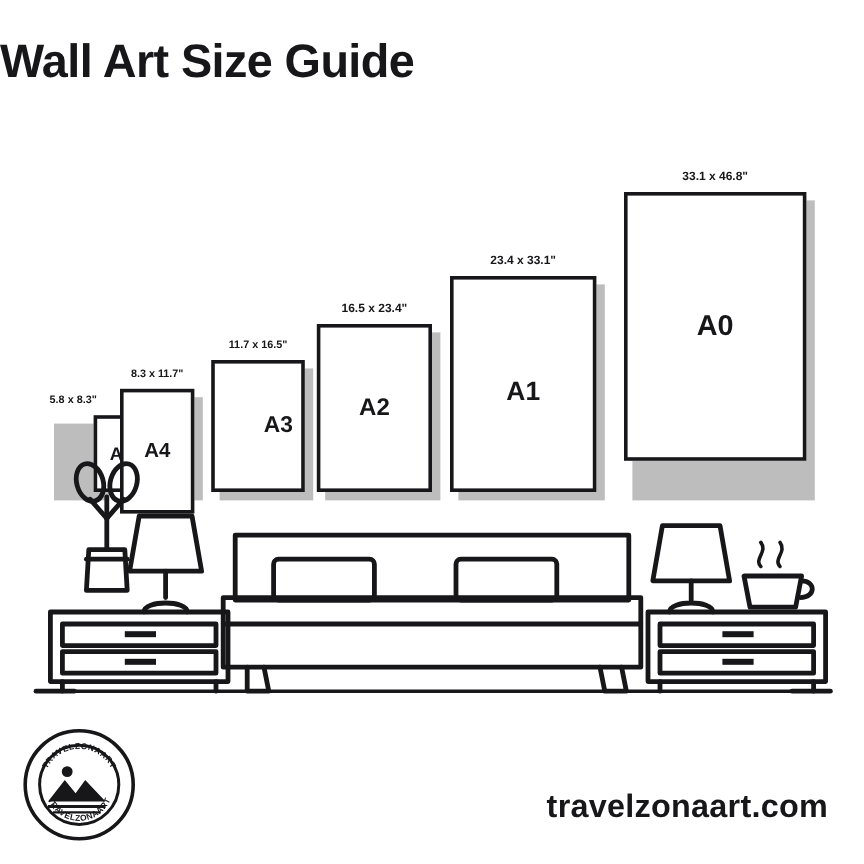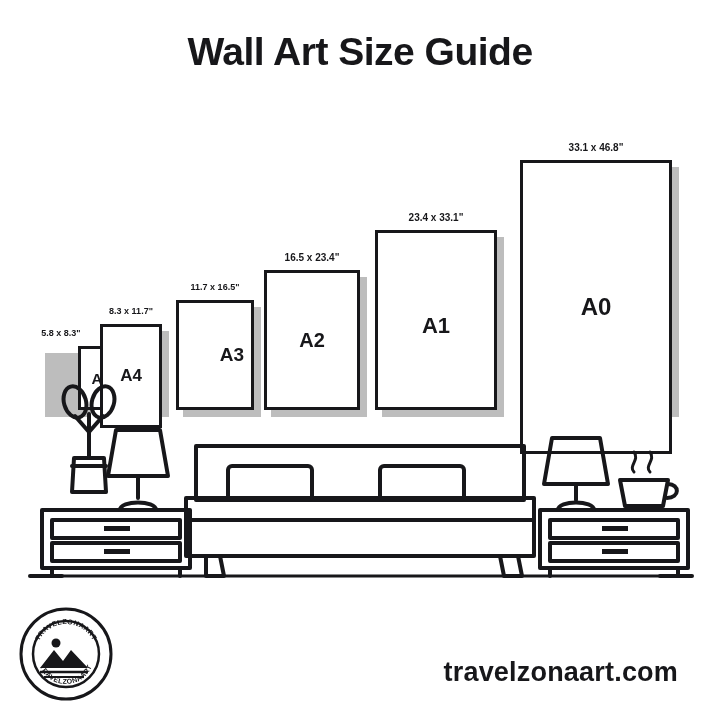--- a/index.html
+++ b/index.html
@@ -19,21 +19,20 @@
     position: relative;
     width: 720px;
     height: 720px;
   }
   
   #title {
     position: absolute;
     top: 30px;
     left: 0;
     width: 720px;
-    text-align: center;
     font-size: 39px;
     font-weight: bold;
     letter-spacing: -0.5px;
     color: #17171a;
   }
   
   #sizes {
     position: absolute;
     left: 0;
     top: 110px;
@@ -78,21 +77,21 @@
   #scene {
     position: absolute;
     left: 0;
     top: 380px;
     width: 720px;
     height: 220px;
   }
   
   #footer-url {
     position: absolute;
-    right: 42px;
+    right: 30px;
     bottom: 32px;
     font-size: 27px;
     font-weight: bold;
     color: #17171a;
     letter-spacing: 0.2px;
     margin-top: 26px;
   }
   #logo {
     position: absolute;
     left: 18px;
@@ -146,21 +145,21 @@
       <div class="size-group" style="left: 375px; width: 122px; height: 180px;">
         <div class="size-label" style="font-size: 10px; top: -18px;">23.4 x 33.1"</div>
         <div class="frame-shadow" style="width: 122px; height: 180px;"></div>
         <div class="frame" style="width: 122px; height: 180px;">
           <span class="frame-name" style="font-size: 22px; margin-top: 11px;">A1</span>
         </div>
       </div>
       <div class="size-group" style="left: 520px; width: 152px; height: 250px;">
         <div class="size-label" style="font-size: 10px; top: -18px;">33.1 x 46.8"</div>
         <div class="frame-shadow" style="width: 152px; height: 250px;"></div>
-        <div class="frame" style="width: 152px; height: 294px;">
+        <div class="frame" style="width: 152px; height: 224px;">
           <span class="frame-name" style="font-size: 24px;">A0</span>
         </div>
       </div>
     </div>
 
   <div id="scene">
     <svg width="720" height="220" viewBox="0 0 720 220">
       <g fill="none" stroke="#17171a" stroke-width="4" stroke-linejoin="round" stroke-linecap="round">
 
         <line x1="30" y1="196" x2="62" y2="196"></line>

